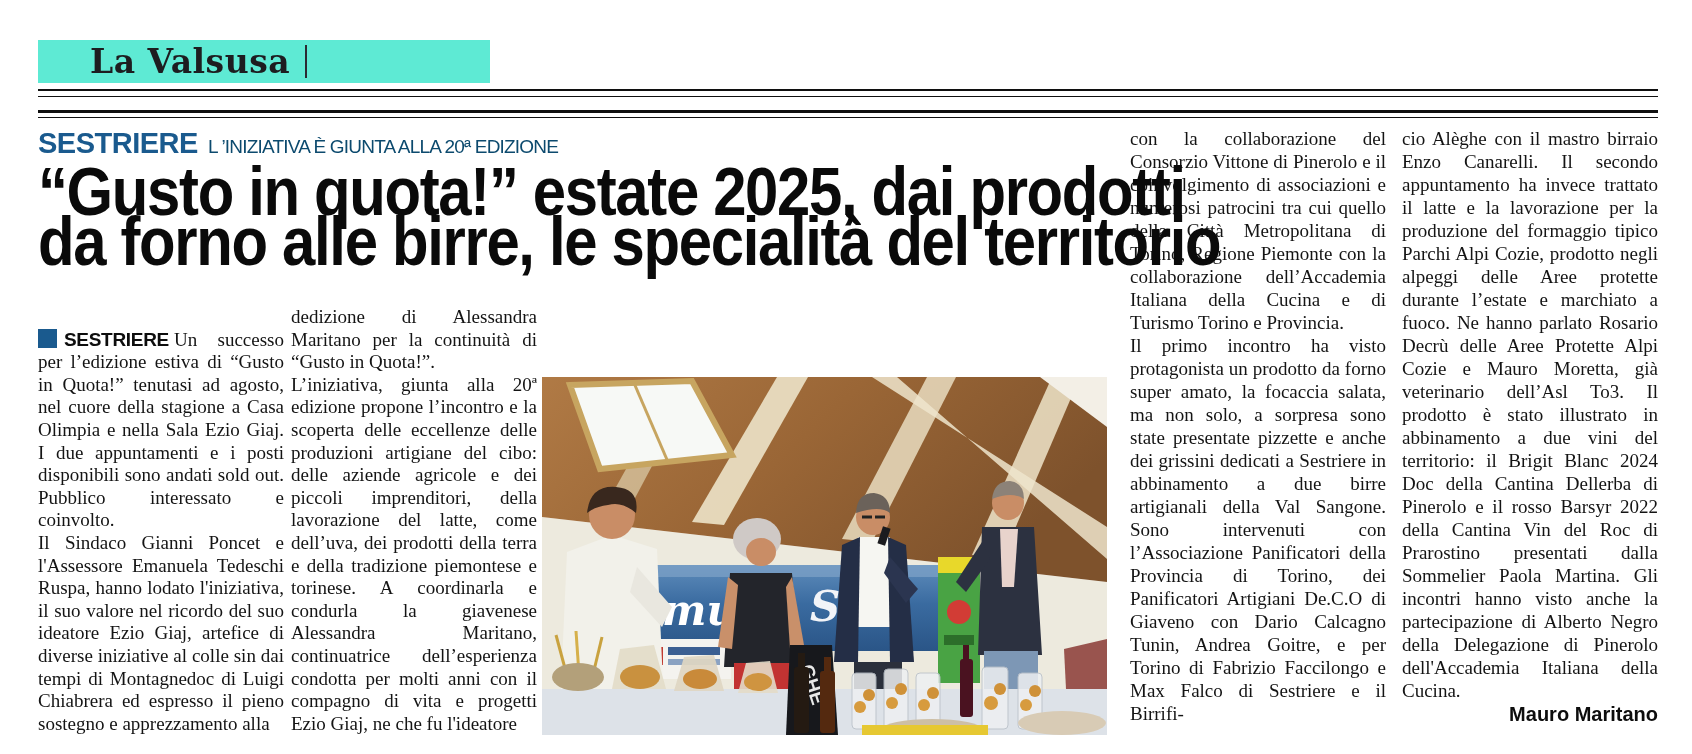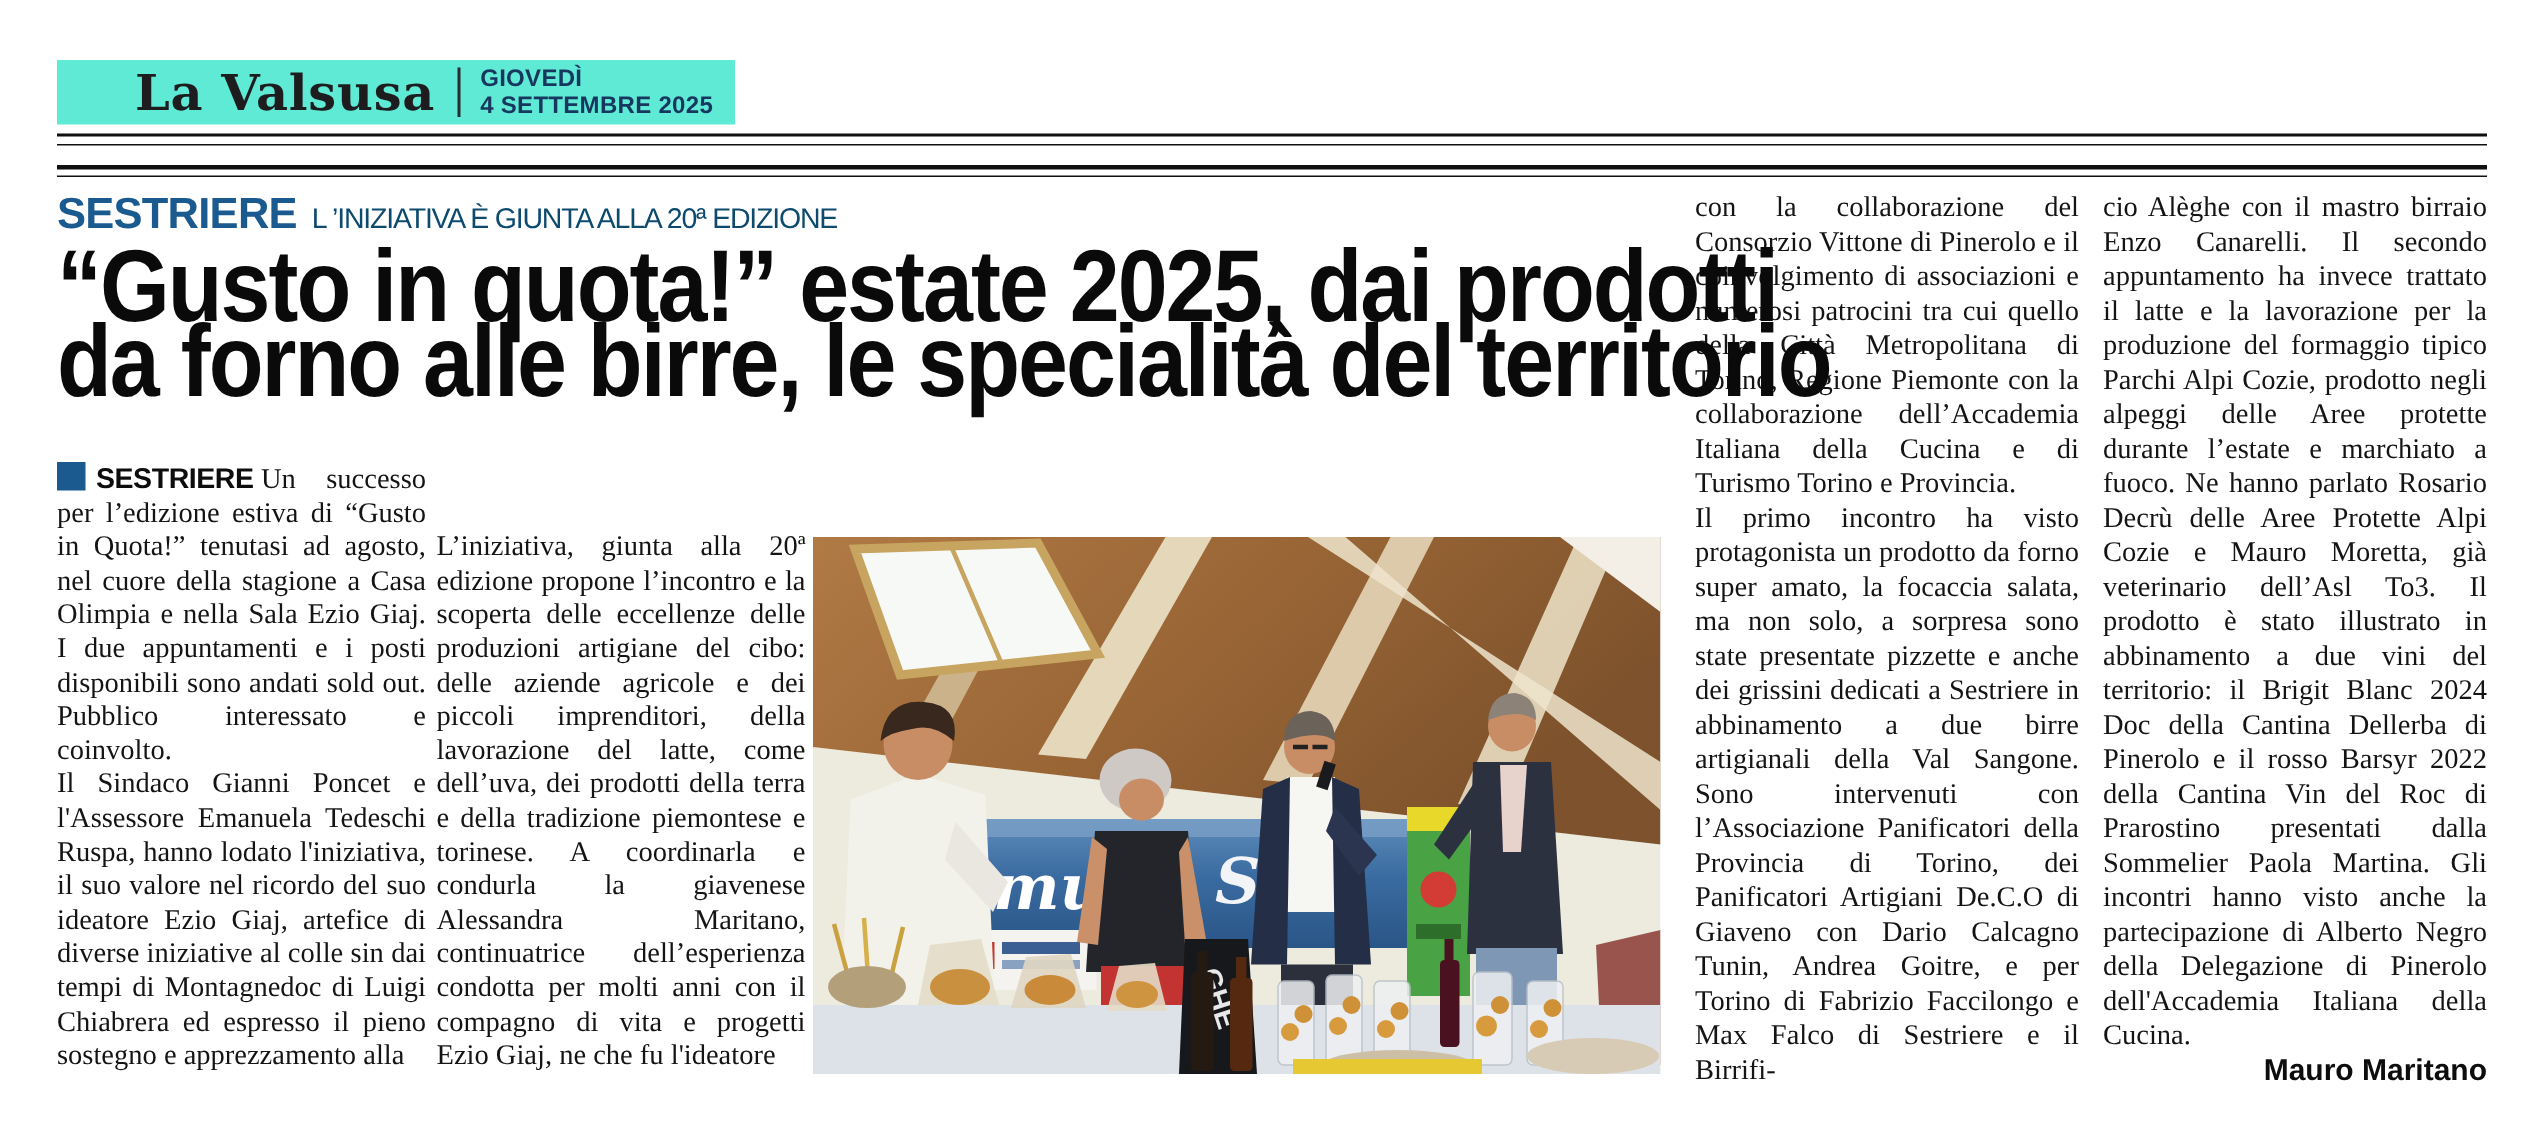--- a/index.html
+++ b/index.html
@@ -58,24 +58,20 @@
           font-weight:800;font-size:20px;color:#0d0d0d;margin-top:1px;}
 </style>
 </head>
 <body>
 
 <div class="page">
 
   <div class="masthead">
     <span class="logo">La Valsusa</span>
     <span class="m-divider"></span>
-    <div class="m-date">
-      <div>GIOVEDÌ</div>
-      <div>4 SETTEMBRE 2025</div>
-    </div>
   </div>
 
   <div class="rule rule-1"></div>
   <div class="rule rule-2"></div>
   <div class="rule rule-3"></div>
   <div class="rule rule-4"></div>
 
   <div class="content">
 
     <div class="left-zone">
@@ -88,20 +84,21 @@
         <span class="hl">“Gusto in quota!” estate 2025, dai prodotti</span>
         <span class="hl">da forno alle birre, le specialità del territorio</span>
       </h1>
 
       <div class="left-cols">
         <div class="textcol col1">
           <p><span class="lead-square"></span><span class="lead-tag">SESTRIERE</span><span>Un successo per l’edizione estiva di “Gusto in Quota!” tenutasi ad agosto, nel cuore della stagione a Casa Olimpia e nella Sala Ezio Giaj. I due appuntamenti e i posti disponibili sono andati sold out. Pubblico interessato e coinvolto.</span></p>
           <p>Il Sindaco Gianni Poncet e l'Assessore Emanuela Tedeschi Ruspa, hanno lodato l'iniziativa, il suo valore nel ricordo del suo ideatore Ezio Giaj, artefice di diverse iniziative al colle sin dai tempi di Montagnedoc di Luigi Chiabrera ed espresso il pieno sostegno e apprezzamento alla</p>
         </div>
         <div class="textcol col2">
+          <p>dedizione di Alessandra Maritano per la continuità di “Gusto in Quota!”.</p>
           <p>L’iniziativa, giunta alla 20ª edizione propone l’incontro e la scoperta delle eccellenze delle produzioni artigiane del cibo: delle aziende agricole e dei piccoli imprenditori, della lavorazione del latte, come dell’uva, dei prodotti della terra e della tradizione piemontese e torinese. A coordinarla e condurla la giavenese Alessandra Maritano, continuatrice dell’esperienza condotta per molti anni con il compagno di vita e progetti Ezio Giaj, ne che fu l'ideatore</p>
         </div>
 
         <div class="photo-wrap">
           <svg width="565" height="358" viewBox="0 0 565 358" xmlns="http://www.w3.org/2000/svg">
             <defs>
               <linearGradient id="wood" x1="0" y1="0" x2="1" y2="0.4">
                 <stop offset="0" stop-color="#b07a45"></stop>
                 <stop offset="0.5" stop-color="#9a6636"></stop>
                 <stop offset="1" stop-color="#7e522c"></stop>

